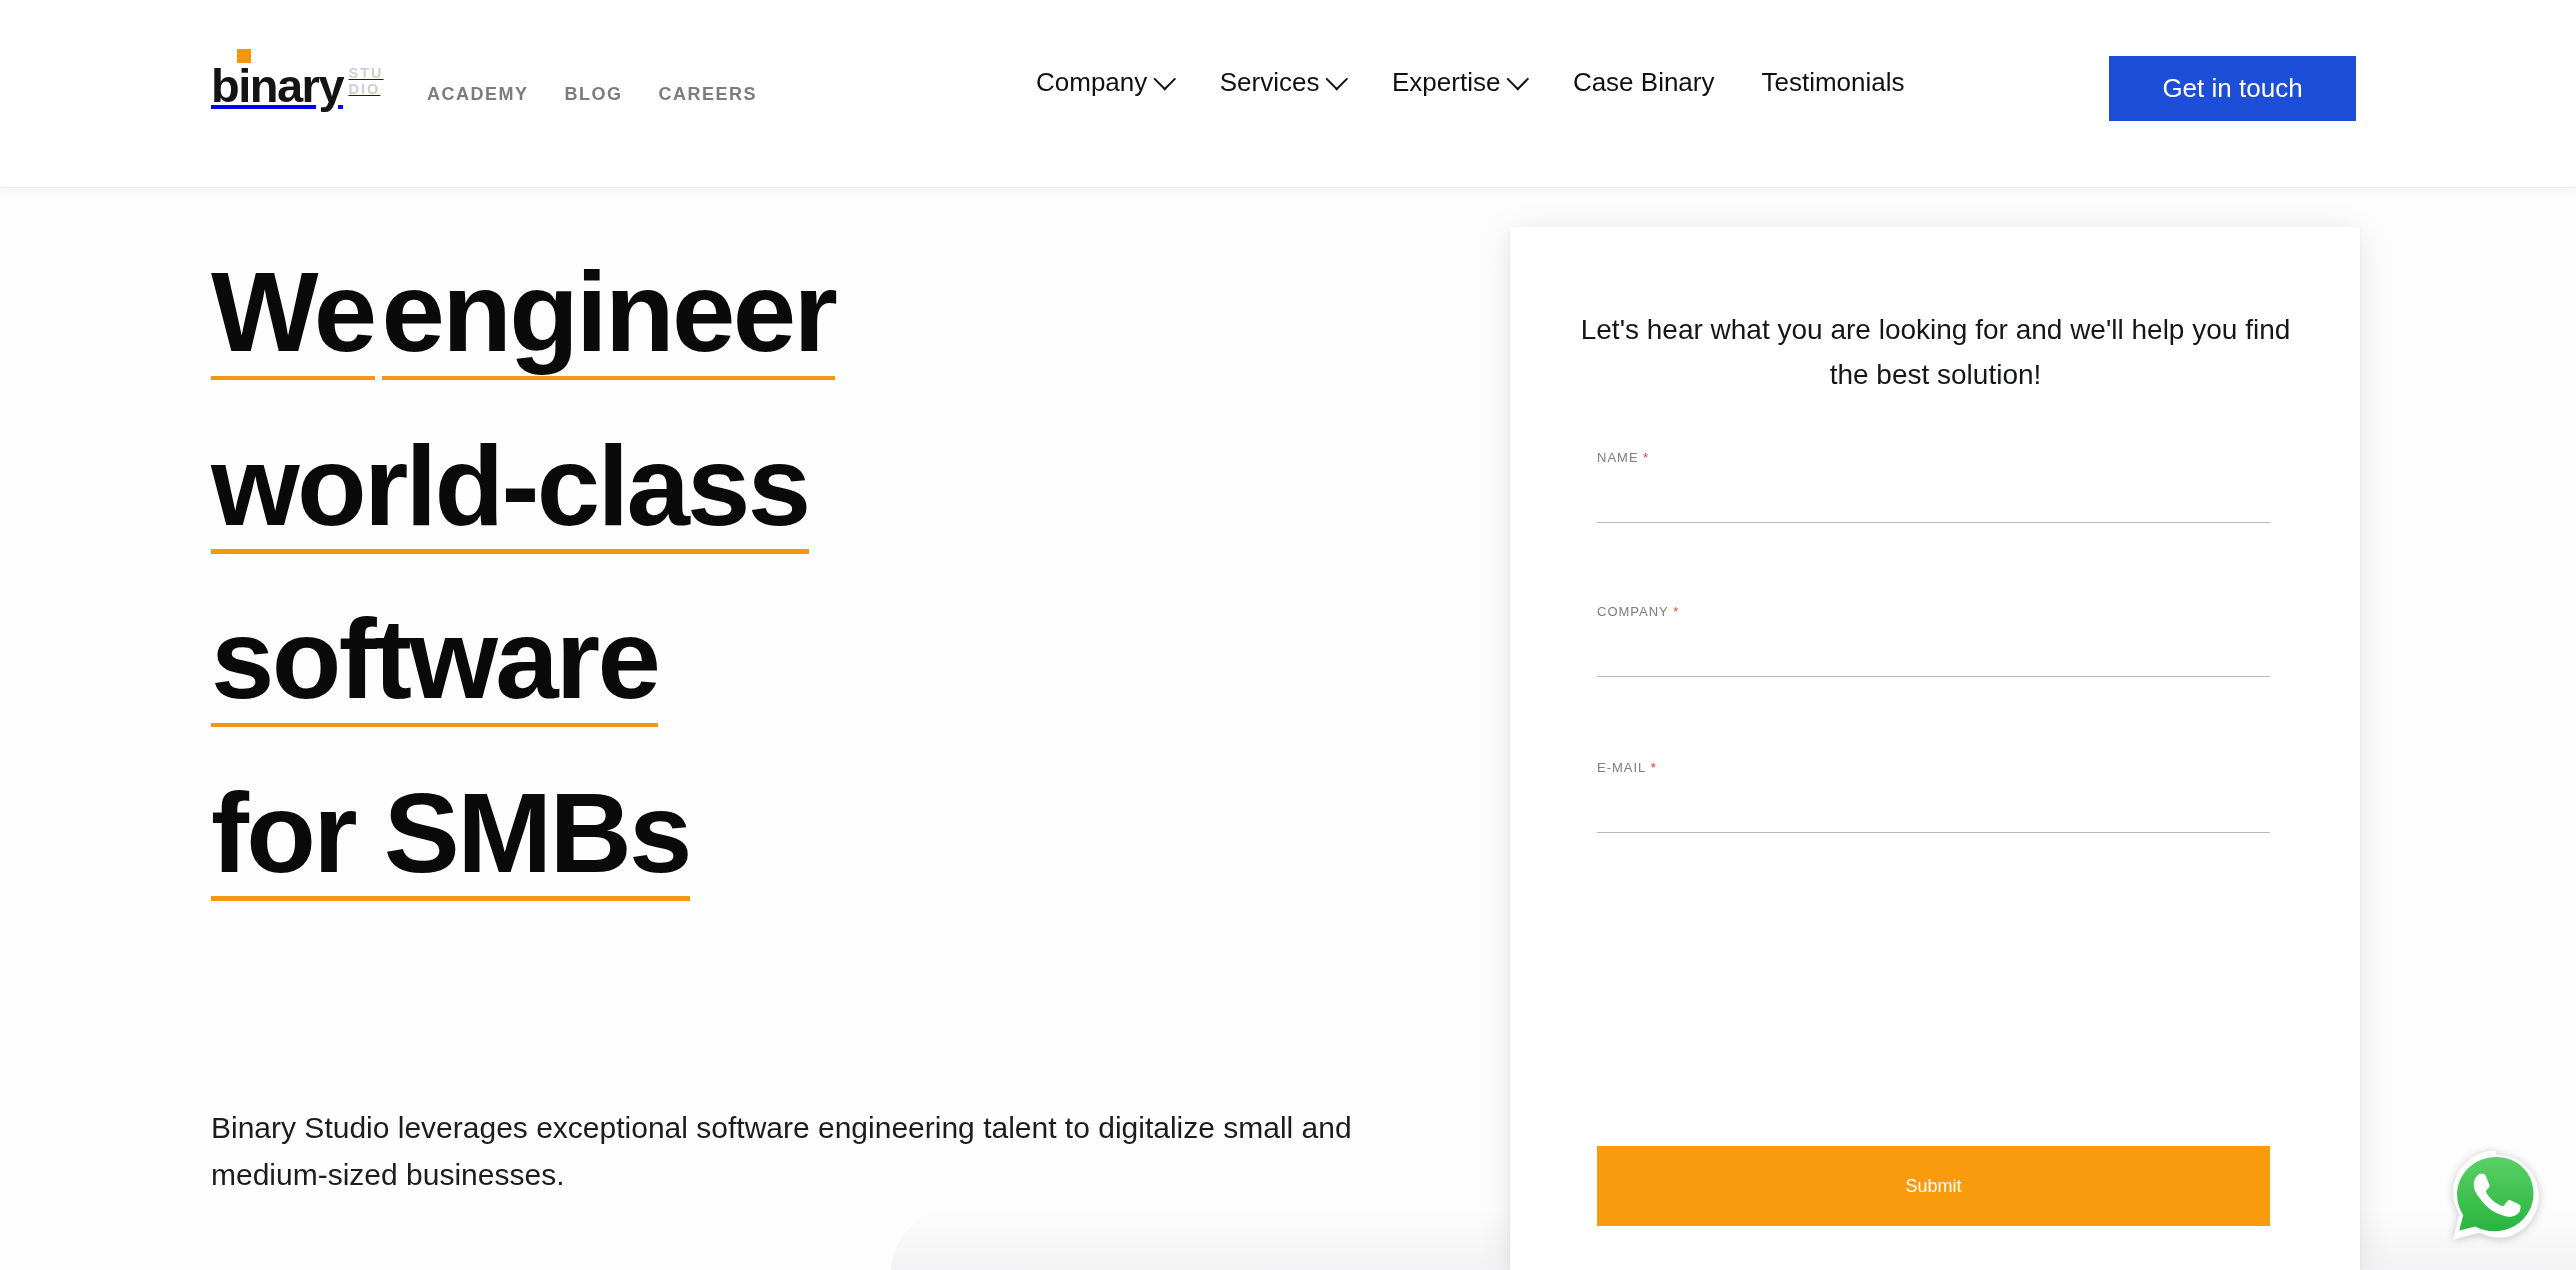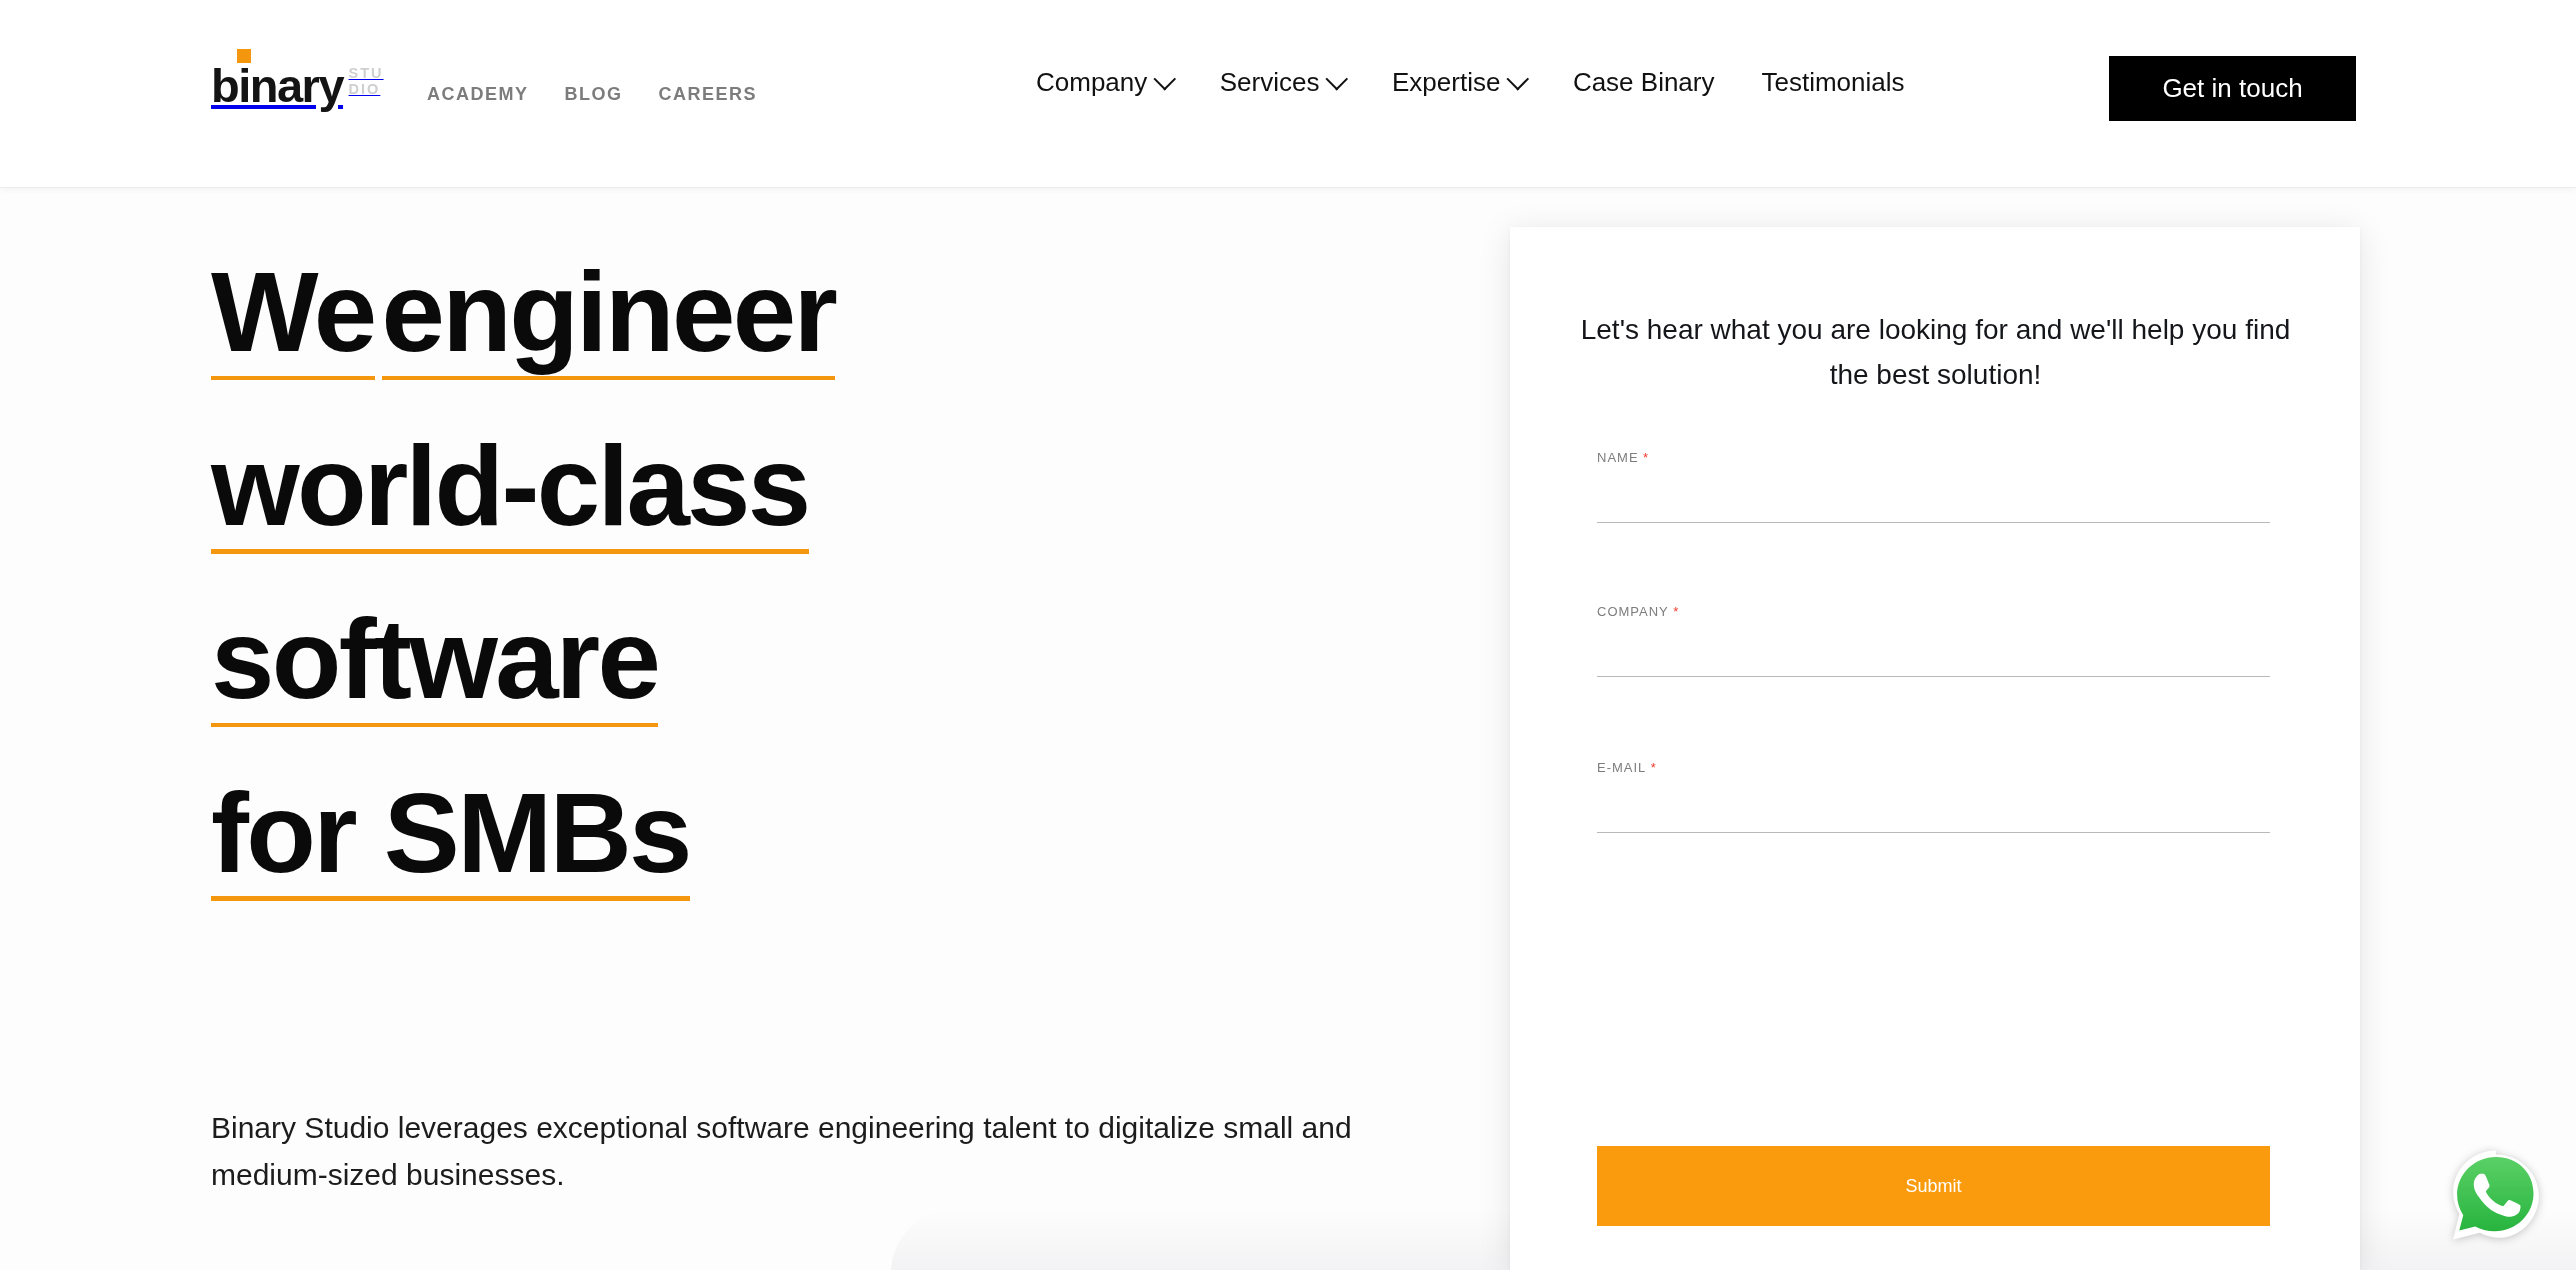--- a/index.html
+++ b/index.html
@@ -79,21 +79,21 @@
   .nav-item:last-of-type { margin-right:0; }
   .chev {
     display:inline-block; width:15.5px; height:15.5px;
     border-right:2.7px solid #111; border-bottom:2.7px solid #111;
     transform:rotate(45deg); margin-top:-8.2px;
   }
 
   .cta-btn {
     position:absolute; left:2109px; top:56px;
     width:247px; height:65px;
-    background:#000000;
+    background:#1d4ed8;
     color:#ffffff; font-size:26px;
     display:flex; align-items:center; justify-content:center;
     border:none; cursor:pointer;
     font-family:"Liberation Sans", sans-serif;
   }
 
   
   .hero {
     position:absolute; left:211px; top:232px;
     width:1254px;

